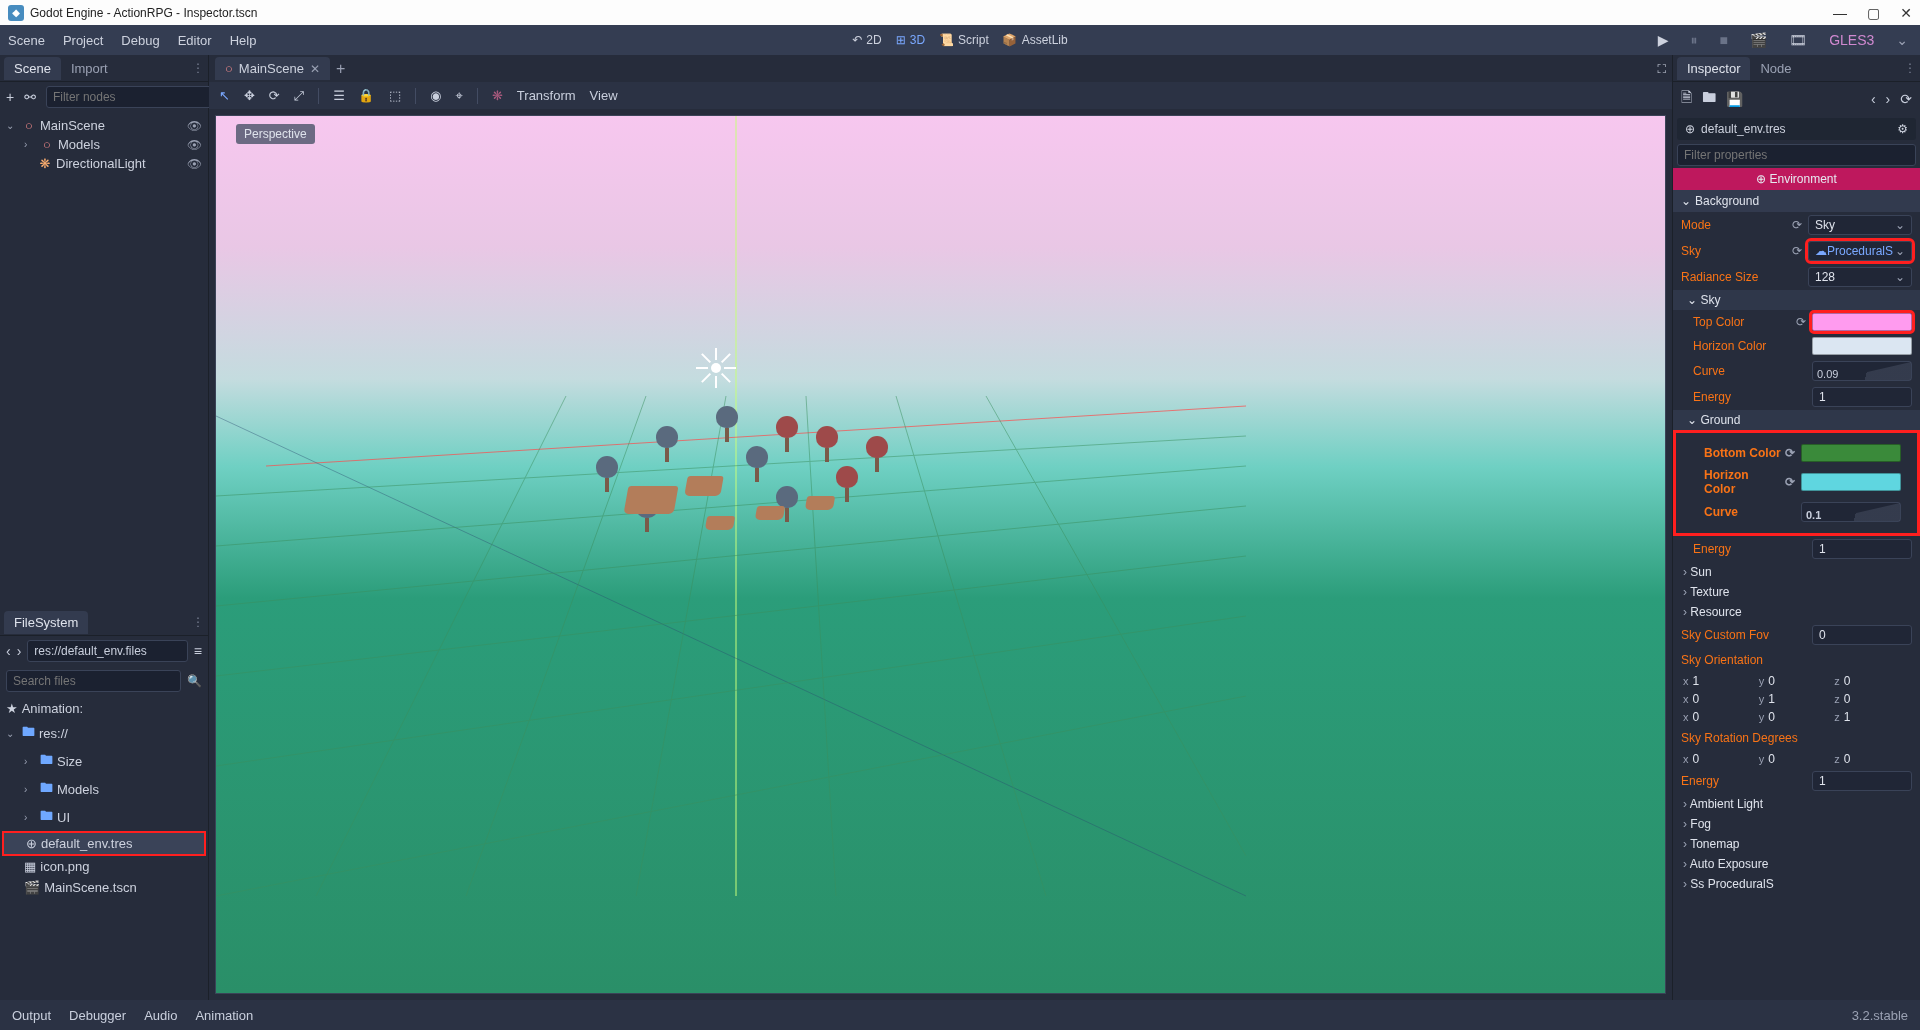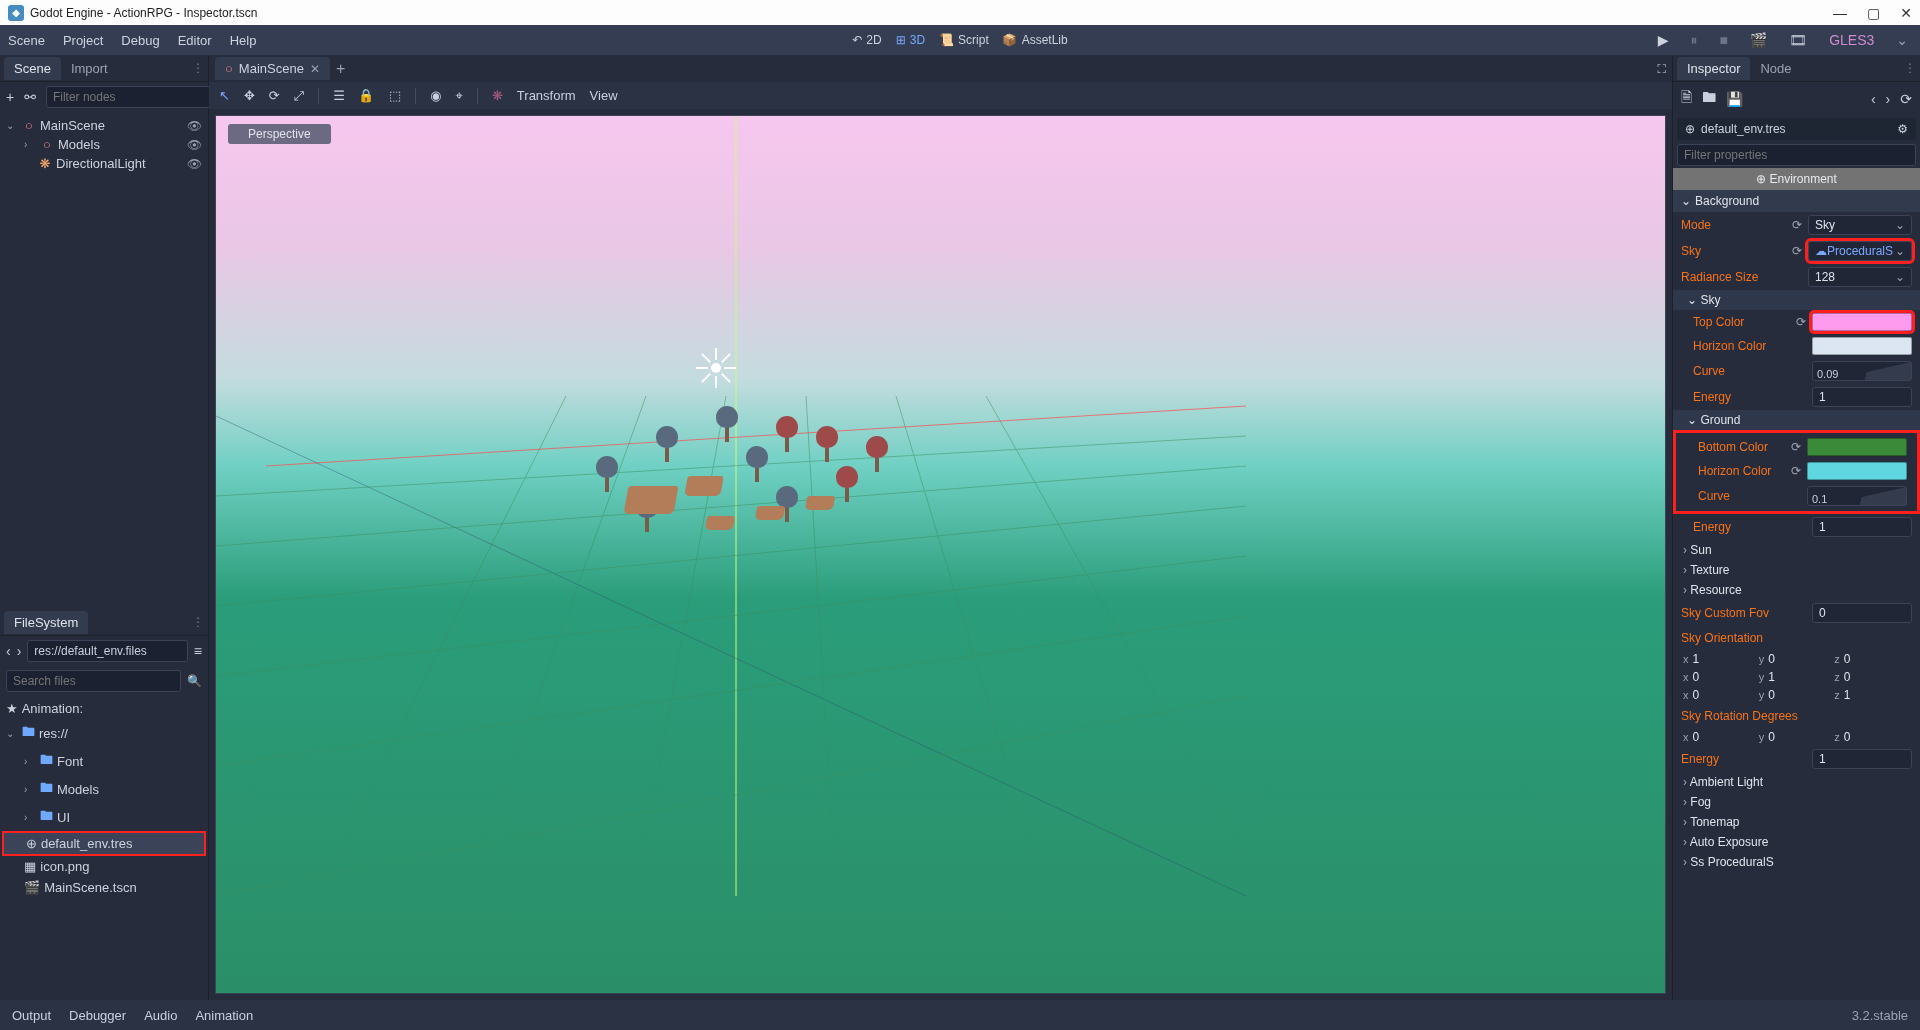--- a/index.html
+++ b/index.html
@@ -51,52 +51,52 @@
 .center .tab-row{ height:27px; display:flex; align-items:center; padding:0 6px; gap:6px; background:#262c3b;}
 .center .scene-tab{ display:flex; align-items:center; gap:6px; background:#333b4f; padding:4px 10px; border-radius:4px 4px 0 0; font-size:13px;}
 .scene-tab .close{ color:#9aa1b3; font-size:12px;}
 .tab-add{ color:#9aa1b3; font-size:16px;}
 .fullscreen-icon{ margin-left:auto; color:#c9cfdd;}
 .vp-toolbar{ height:27px; display:flex; align-items:center; gap:14px; padding:0 10px; background:#2b3244; color:#c9cfdd; font-size:13px;}
 .vp-toolbar .tb-icon{ font-size:13px; color:#c9cfdd;}
 .vp-toolbar .sep{ width:1px; height:16px; background:#434c63;}
 .viewport{ flex:1; position:relative; margin:6px; border:1px solid #3b4357; overflow:hidden;}
 .sky{ position:absolute; inset:0; background: linear-gradient(#f7c7ef 0%, #e9c7e5 15%, #c4dcdf 30%, #6fd0c3 40%, #2b9d7a 55%, #2a8f68 100%);}
-.persp-badge{ position:absolute; top:8px; left:12px; background:#4a5268cc; padding:3px 20px; border-radius:3px; font-size:12px; color:#dfe3ec;}
+.persp-badge{ position:absolute; top:8px; left:20px; background:#4a5268cc; padding:3px 8px; border-radius:3px; font-size:12px; color:#dfe3ec;}
 .sun-gizmo{ position:absolute; left:480px; top:232px; width:40px; height:40px;}
 .sun-core{ position:absolute; left:15px; top:15px; width:10px; height:10px; background:#fff; border-radius:50%;}
 .sun-ray{ position:absolute; left:19px; top:0; width:2px; height:12px; background:#fff;}
 .tree-obj{ position:absolute; width:22px; height:36px;}
 .tree-top{ width:22px; height:22px; background:#5a6a7e; border-radius:50% 50% 45% 45%;}
 .tree-top.red{ background:#9e4a4a;}
 .tree-trunk{ width:4px; height:14px; background:#7a5a49; margin:0 auto;}
 .rock-obj{ position:absolute; width:36px; height:20px; background:#b37d5a; transform: skewX(-10deg); border-radius:3px 3px 5px 5px;}
 
 .bottom-bar{ height:30px; background:#2b3244; display:flex; align-items:center; padding:0 12px; gap:18px; font-size:13px; color:#c9cfdd;}
 .bottom-bar .version{ margin-left:auto; color:#9aa1b3;}
 
 .insp-toolbar{ display:flex; align-items:center; gap:10px; padding:5px 8px;}
 .insp-toolbar .icon{ color:#c9cfdd; font-size:14px;}
 .insp-toolbar .spacer{ flex:1;}
 .insp-resource{ display:flex; align-items:center; gap:6px; padding:4px 8px; background:#1f2633; margin:2px 4px; border-radius:3px;}
-.insp-category{ background:#737373; text-align:center; padding:4px; font-size:12px; color:#e6e9f0;}
+.insp-category{ background:#be185d; text-align:center; padding:4px; font-size:12px; color:#e6e9f0;}
 .insp-section{ background:#323a4e; padding:4px 8px; font-size:12px; color:#dfe3ec; display:flex; align-items:center; gap:4px;}
 .insp-subsection{ background:#2f374a; padding:3px 14px; font-size:12px; color:#dfe3ec;}
 .prop-row{ display:flex; align-items:center; padding:3px 8px; gap:4px; font-size:12px; min-height:24px;}
 .prop-row.sub{ padding-left:20px;}
 .prop-label{ flex:1; color:#f97316;}
 .revert{ color:#9aa1b3; font-size:12px; margin-right:2px;}
 .prop-value{ width:104px; background:#202636; border:1px solid #3a4358; border-radius:3px; padding:2px 6px; display:flex; align-items:center; color:#dfe3ec; font-size:12px; height:20px;}
 .dropdown::after{ content:"⌄"; margin-left:auto; color:#9aa1b3;}
 .color-swatch{ width:100px; height:18px; border-radius:2px; border:1px solid #00000050;}
 .curve-box{ width:100px; height:20px; background:#202636; border:1px solid #3a4358; border-radius:3px; position:relative; display:flex; align-items:flex-end; padding:0 4px; font-size:11px; color:#c9cfdd;}
 .curve-box::before{ content:""; position:absolute; left:0; right:0; bottom:0; height:100%; background: linear-gradient(105deg, transparent 55%, #5a6378 55%); clip-path: polygon(20% 100%, 100% 0%, 100% 100%); opacity:.35;}
 .spin-box{ width:100px; background:#202636; border:1px solid #3a4358; border-radius:3px; padding:2px 6px; font-size:12px; color:#dfe3ec;}
 .hl-red{ outline:3px solid #ff1f1f;}
-.hl-group{ border:3px solid #ff1f1f; padding:2px;}
+.hl-group{ border:3px solid #ff1f1f; padding:8px;font-weight:bold;}
 .vec3-row{ display:flex; justify-content:space-between; padding:2px 10px;}
 .vec3-cell{ display:flex; align-items:center; gap:4px; flex:1;}
 .vec3-label{ color:#9aa1b3; font-size:11px;}
 .vec3-val{ color:#dfe3ec; font-size:12px;}
 .collapsible{ padding:3px 10px; font-size:12px; color:#dfe3ec;}
 .collapsible::before{ content:"› "; color:#9aa1b3;}
 svg.grid{ position:absolute; inset:0; width:100%; height:100%;}
 </style>
 </head>
 <body>
@@ -195,21 +195,21 @@
         </div>
       <div class="fs-row">
           <span class="tree-arrow">⌄</span>
           <span class="folder-icon">🖿</span>
           <span>res://</span>
         </div>
       <div class="fs-row">
           <span class="tree-indent" style="width:14px"></span>
           <span class="tree-arrow">›</span>
           <span class="folder-icon">🖿</span>
-          <span>Font</span>
+          <span>Size</span>
         </div>
       <div class="fs-row">
           <span class="tree-indent" style="width:14px"></span>
           <span class="tree-arrow">›</span>
           <span class="folder-icon">🖿</span>
           <span>Models</span>
         </div>
       <div class="fs-row">
           <span class="tree-indent" style="width:14px"></span>
           <span class="tree-arrow">›</span>

